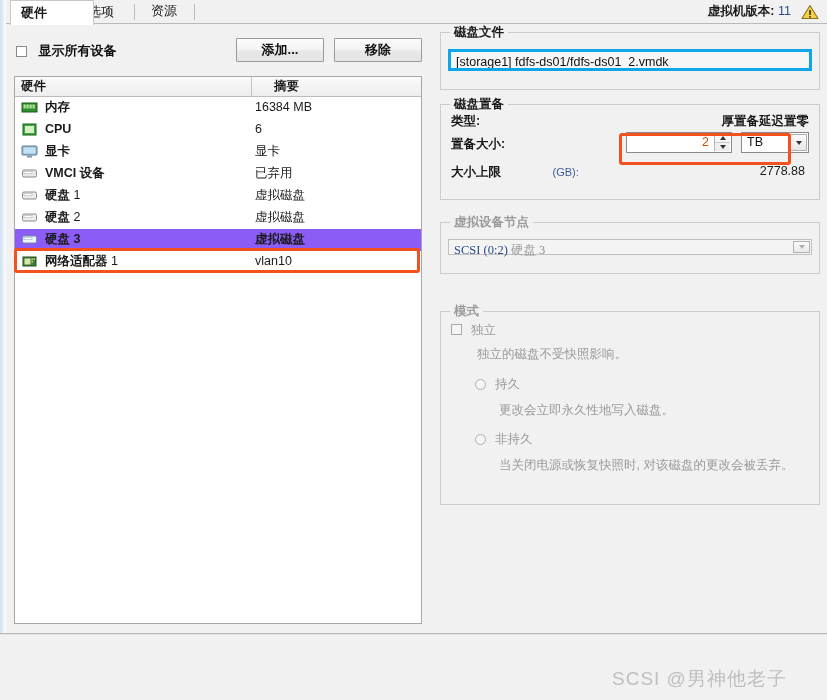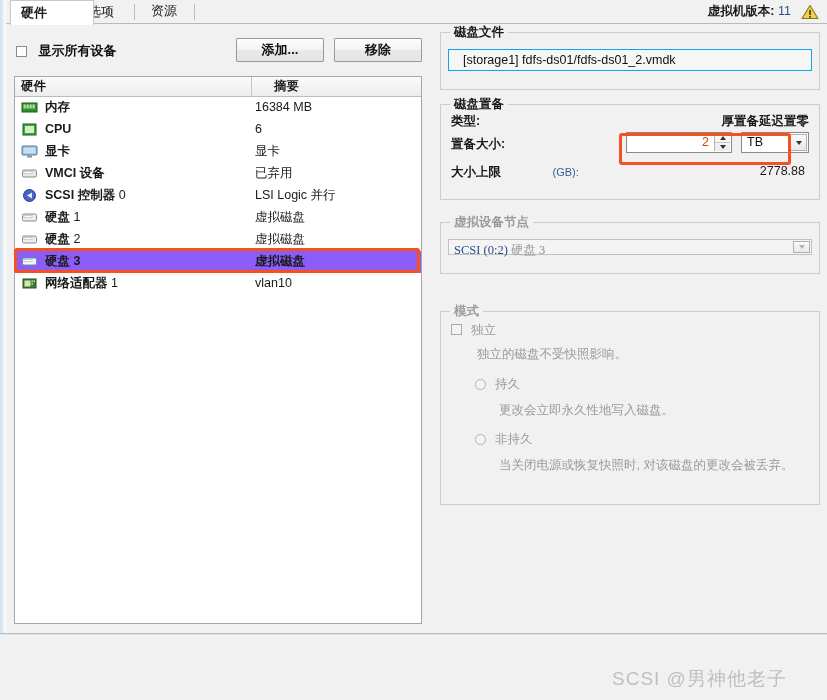--- a/index.html
+++ b/index.html
@@ -96,22 +96,22 @@
   }
   .group > .gtitle{
     position:absolute;left:9px;top:-8px;height:15px;line-height:15px;
     background:#f1f1f1;padding:0 4px;font-size:12.5px;font-weight:bold;color:#1a1a1a;white-space:nowrap;
   }
   .group.dis > .gtitle{color:#9a9a9a;}
 
   .g-diskfile{left:440px;top:32px;width:380px;height:58px;}
   .readonly{
     position:absolute;left:7px;top:16px;width:364px;height:22px;
-    background:#f6f6f6;border:1px solid #0ea5e9;box-sizing:border-box;
-    font-size:12.5px;line-height:20px;padding-left:14px;color:#111;white-space:nowrap;overflow:hidden;
+    background:#f6f6f6;border:3px solid #0ea5e9;box-sizing:border-box;
+    font-size:12.5px;line-height:20px;padding-left:5px;color:#111;white-space:nowrap;overflow:hidden;
   }
 
   .g-prov{left:440px;top:104px;width:380px;height:96px;}
   .lbl{position:absolute;font-size:12.5px;font-weight:bold;color:#1a1a1a;white-space:nowrap;}
   .val{position:absolute;font-size:12.5px;color:#1a1a1a;white-space:nowrap;}
   .unit-gb{font-weight:normal;font-size:11px;color:#3a5a9a;margin-left:48px;}
 
   .spin{
     position:absolute;left:185px;top:27px;width:106px;height:21px;
     background:#fff;border:1px solid #8a8a8a;box-sizing:border-box;
@@ -265,30 +265,20 @@
         <span class="ico">
           <svg width="17" height="15" viewBox="0 0 17 15">
               <rect x="1.5" y="4" width="14" height="7" rx="1.5" fill="#e8e8e8" stroke="#8a8a8a"></rect>
               <rect x="3" y="5.5" width="8" height="2.2" fill="#ffffff" stroke="#b5b5b5" stroke-width=".6"></rect>
             </svg>
         </span>
         <span class="nm"><b>VMCI 设备</b> <span></span></span>
         <span class="sm">已弃用</span>
       </div>
 
-      <div class="hwrow">
-        <span class="ico">
-          <svg width="17" height="15" viewBox="0 0 17 15">
-              <circle cx="8.5" cy="7.5" r="6" fill="#4a63c8" stroke="#2a3f95"></circle>
-              <path d="M11 4.5 L6 7.5 L11 10.5 Z" fill="#e6ecff"></path>
-            </svg>
-        </span>
-        <span class="nm"><b>SCSI 控制器</b> <span>0</span></span>
-        <span class="sm">LSI Logic 并行</span>
-      </div>
 
       <div class="hwrow">
         <span class="ico">
           <svg width="17" height="15" viewBox="0 0 17 15">
               <rect x="1.5" y="4" width="14" height="7" rx="1.5" fill="#ededed" stroke="#8a8a8a"></rect>
               <rect x="3" y="5.5" width="8" height="2.2" fill="#ffffff" stroke="#b5b5b5" stroke-width=".6"></rect>
             </svg>
         </span>
         <span class="nm"><b>硬盘</b> <span>1</span></span>
         <span class="sm">虚拟磁盘</span>

